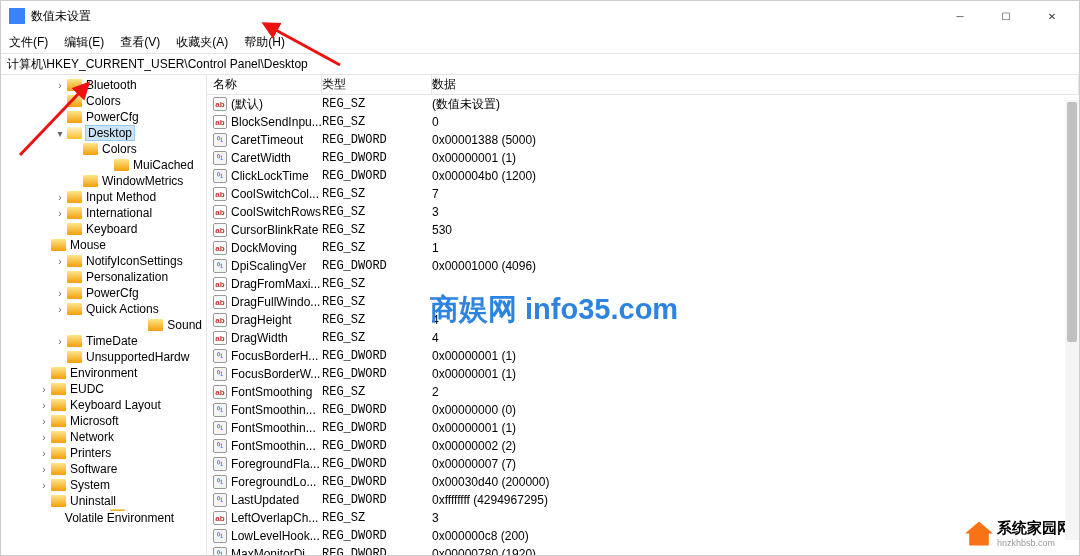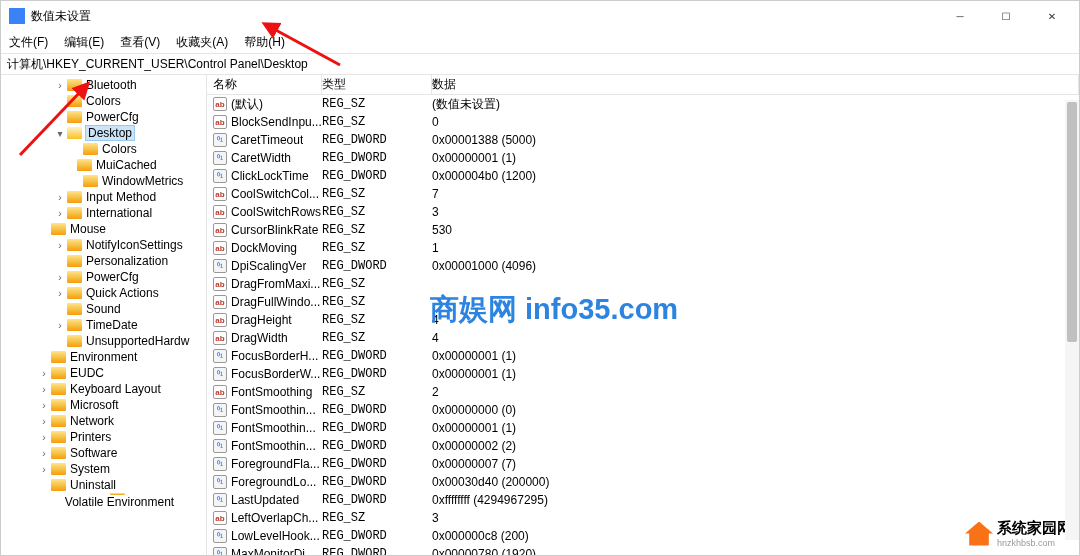--- a/index.html
+++ b/index.html
@@ -91,40 +91,45 @@
         <div class="tree-node" style="padding-left: 52px;">
           <span class="chev">▾</span>
           <span class="folder open"></span>
           <span class="tree-label selected">Desktop</span>
         </div>
         <div class="tree-node" style="padding-left: 68px;">
           <span class="chev"></span>
           <span class="folder"></span>
           <span class="tree-label">Colors</span>
         </div>
-        <div class="tree-node" style="padding-left: 62px;">
+        <div class="tree-node" style="padding-left: 62px; margin-left: 37px;">
           <span class="chev"></span>
           <span class="folder"></span>
           <span class="tree-label">MuiCached</span>
         </div>
         <div class="tree-node" style="padding-left: 68px;">
           <span class="chev"></span>
           <span class="folder"></span>
           <span class="tree-label">WindowMetrics</span>
         </div>
         <div class="tree-node" style="padding-left: 52px;">
           <span class="chev">›</span>
           <span class="folder"></span>
           <span class="tree-label">Input Method</span>
         </div>
         <div class="tree-node" style="padding-left: 52px;">
           <span class="chev">›</span>
           <span class="folder"></span>
           <span class="tree-label">International</span>
         </div>
+        <div class="tree-node" style="padding-left: 52px;">
+          <span class="chev"></span>
+          <span class="folder"></span>
+          <span class="tree-label">Keyboard</span>
+        </div>
         <div class="tree-node" style="padding-left: 36px;">
           <span class="chev"></span>
           <span class="folder"></span>
           <span class="tree-label">Mouse</span>
         </div>
         <div class="tree-node" style="padding-left: 52px;">
           <span class="chev">›</span>
           <span class="folder"></span>
           <span class="tree-label">NotifyIconSettings</span>
         </div>
@@ -136,21 +141,21 @@
         <div class="tree-node" style="padding-left: 52px;">
           <span class="chev">›</span>
           <span class="folder"></span>
           <span class="tree-label">PowerCfg</span>
         </div>
         <div class="tree-node" style="padding-left: 52px;">
           <span class="chev">›</span>
           <span class="folder"></span>
           <span class="tree-label">Quick Actions</span>
         </div>
-        <div class="tree-node" style="padding-left: 52px;">
+        <div class="tree-node" style="padding-left: 52px; justify-content: flex-end;">
           <span class="chev"></span>
           <span class="folder"></span>
           <span class="tree-label">Sound</span>
         </div>
         <div class="tree-node" style="padding-left: 52px;">
           <span class="chev">›</span>
           <span class="folder"></span>
           <span class="tree-label">TimeDate</span>
         </div>
         <div class="tree-node" style="padding-left: 52px;">

